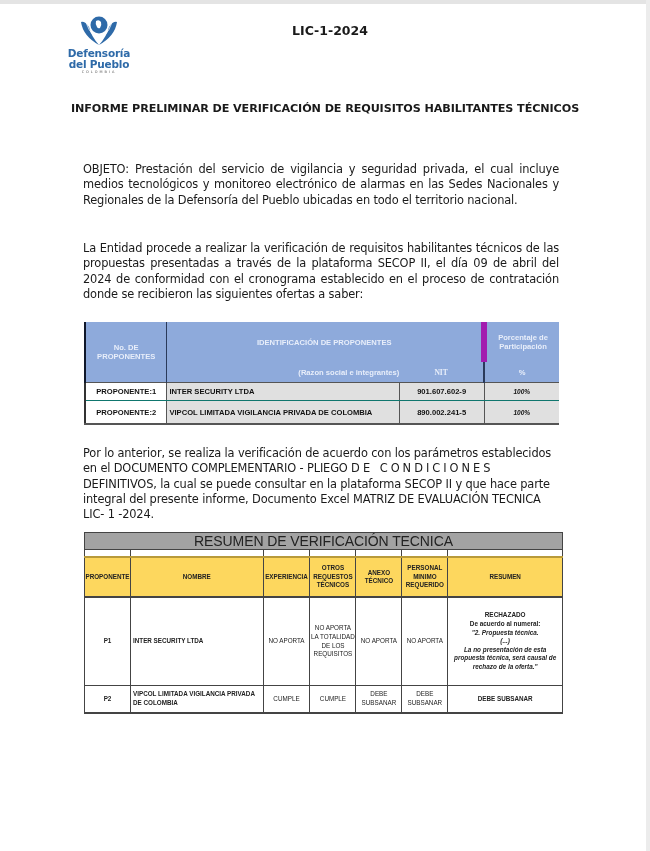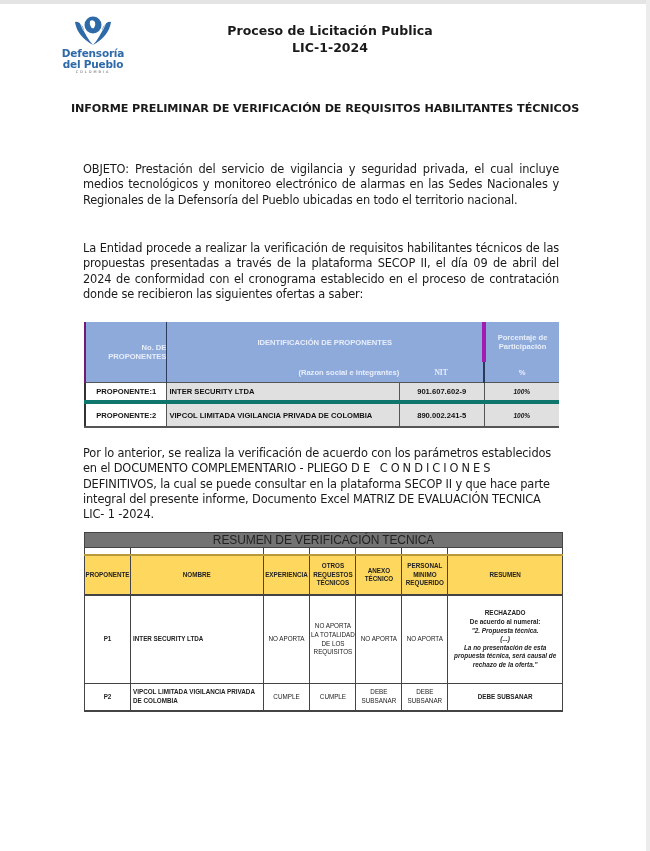--- a/index.html
+++ b/index.html
@@ -3,52 +3,52 @@
 <meta charset="utf-8">
 <style>
   html, body { margin:0; padding:0; }
   body {
     width:650px; height:851px; background:#ffffff; position:relative; overflow:hidden;
     font-family:"DejaVu Sans", sans-serif; color:#1a1a1a;
   }
   .topbar { position:absolute; left:0; top:0; width:650px; height:4px; background:#e4e4e4; }
   .rightedge { position:absolute; right:0; top:0; width:4px; height:851px; background:#ececec; }
 
-  .logo { position:absolute; left:58px; top:14px; width:70px; height:62px; text-align:center; }
+  .logo { position:absolute; left:64px; top:14px; width:70px; height:62px; text-align:center; }
   .logo svg { display:block; margin:0 auto; }
   .logo .l1, .logo .l2 { font-family:"DejaVu Sans", sans-serif; color:#2e6aa8; font-size:10.5px; line-height:11px; font-weight:bold; letter-spacing:-0.2px; }
   .logo .l3 { font-size:3.5px; color:#555; letter-spacing:2px; line-height:5px; }
 
   .header-title { position:absolute; left:160px; top:22px; width:340px; text-align:center; font-size:12.5px; font-weight:bold; line-height:17px; color:#1a1a1a; }
 
   .report-title { position:absolute; left:0; top:102px; width:650px; text-align:center; font-size:11.2px; font-weight:bold; letter-spacing:-0.1px; }
 
   .para { position:absolute; left:83px; width:476px; font-size:11.4px; line-height:15.3px; text-align:justify; letter-spacing:-0.15px; }
   .p-objeto { top:162px; }
   .p-entidad { top:241px; }
   .p-anterior { top:446px; }
   .para b { font-weight:normal; }
   .spaced { letter-spacing:3px; }
 
   
   .t1 { position:absolute; left:84px; top:322px; width:475px; border-collapse:collapse; font-family:"Liberation Sans", sans-serif; }
   .t1 td { padding:0; font-size:7.6px; font-weight:bold; }
   .t1 .hd { background:#8eaadb; color:#e8eefa; text-align:center; }
-  .t1 .hdL { border-left:2px solid #701a75;text-align:right; }
-  .t1 .row td { height:17px; border-top:1px solid #555; border-bottom:4px solid #0f766e; color:#111; }
+  .t1 .hdL { border-left:2px solid #0f172a; }
+  .t1 .row td { height:17px; border-top:1px solid #555; border-bottom:1px solid #0f766e; color:#111; }
   .t1 .row .c1 { background:#fff; text-align:center; border-left:2px solid #333; border-right:1px solid #555; }
   .t1 .row .c2 { background:#e0e0e0; padding-left:2px; border-right:1px solid #555; }
   .t1 .row .c3 { background:#e0e0e0; text-align:center; border-right:1px solid #555; }
   .t1 .row .c4 { background:#e0e0e0; text-align:center; font-style:italic; font-size:6.5px; }
   .t1 .row2 td { height:22px; border-bottom:2px solid #555; }
 
   
   .t2 { position:absolute; left:84px; top:532px; width:479px; border-collapse:collapse; font-family:"Liberation Sans", sans-serif; }
   .t2 td { padding:0; font-size:6.3px; text-align:center; color:#222; }
-  .t2 .title td { border:1px solid #444; height:12px; font-size:12px; letter-spacing:-0.1px; background:#737373;margin-top:12px; }
+  .t2 .title td { border:1px solid #444; height:12px; font-size:14px; letter-spacing:-0.1px; background:#a3a3a3;margin-top:12px; }
   .t2 .spacer td { height:6px; border-left:1px solid #444; border-right:1px solid #444; background:#fff; }
   .t2 .yel td { background:#fdd75e; font-weight:bold; height:38px; border-left:1px solid #444; border-right:1px solid #444; border-top:2px solid #b89a3a; border-bottom:2px solid #444; line-height:8.5px; }
   .t2 .r1 td { height:87px; border:1px solid #444; vertical-align:middle; line-height:8.6px; }
   .t2 .r2 td { height:26px; border:1px solid #444; border-bottom:2px solid #444; line-height:8.6px; }
   .t2 .bold { font-weight:bold; }
   .t2 .left { text-align:left; padding-left:2px; padding-right:2px; }
   .t2 .resumen { font-size:6.4px; line-height:9px; }
   .t2 .resumen .it { font-style:italic; font-weight:bold; }
 </style>
 </head>
@@ -65,42 +65,41 @@
     <path d="M40 8 q-2 14 -18 23 q8 -9 10 -18 q4 -6 8 -5z" fill="#2e6aa8"></path>
     <path d="M9 6 q1 10 11 19" stroke="#ffffff" stroke-width="0.8" fill="none"></path>
     <path d="M35 6 q-1 10 -11 19" stroke="#ffffff" stroke-width="0.8" fill="none"></path>
   </svg>
   <div class="l1">Defensoría</div>
   <div class="l2">del Pueblo</div>
   <div class="l3">COLOMBIA</div>
 </div>
 
 <div class="header-title">
-  <div>Proceso de Licitación Publica</div>
   <div>LIC-1-2024</div>
 </div>
 
 <div class="report-title">INFORME PRELIMINAR DE VERIFICACIÓN DE REQUISITOS HABILITANTES TÉCNICOS</div>
 
 <div class="para p-objeto"><b>OBJETO:</b><span> Prestación del servicio de vigilancia y seguridad privada, el cual incluye medios tecnológicos y monitoreo electrónico de alarmas en las Sedes Nacionales y Regionales de la Defensoría del Pueblo ubicadas en todo el territorio nacional.</span></div>
 
 <div class="para p-entidad">La Entidad procede a realizar la verificación de requisitos habilitantes técnicos de las propuestas presentadas a través de la plataforma SECOP II, el día 09 de abril del 2024 de conformidad con el cronograma establecido en el proceso de contratación donde se recibieron las siguientes ofertas a saber:</div>
 
 <table class="t1">
   <colgroup>
       <col style="width:82px">
       <col style="width:233px">
       <col style="width:85px">
       <col style="width:75px">
     </colgroup>
   <tbody>
       <tr>
     <td class="hd hdL" rowspan="2" style="height:40px;border-right:1px solid #2a3a5a;">No. DE PROPONENTES</td>
     <td class="hd" colspan="2" style="height:40px;">IDENTIFICACIÓN DE PROPONENTES</td>
-    <td class="hd" style="height:40px;border-left:4px solid #a21caf;">Porcentaje de Participación</td>
+    <td class="hd" style="height:40px;border-left:6px solid #a21caf;">Porcentaje de Participación</td>
   </tr>
   <tr>
     <td class="hd" style="height:20px;text-align:right;">(Razon social e integrantes)</td>
     <td class="hd" style="height:20px;font-family:Liberation Serif, serif;">NIT</td>
     <td class="hd" style="height:20px;border-left:2px solid #2a3a5a;">%</td>
   </tr>
   <tr class="row">
     <td class="c1">PROPONENTE:1</td>
     <td class="c2">INTER SECURITY LTDA</td>
     <td class="c3">901.607.602-9</td>

